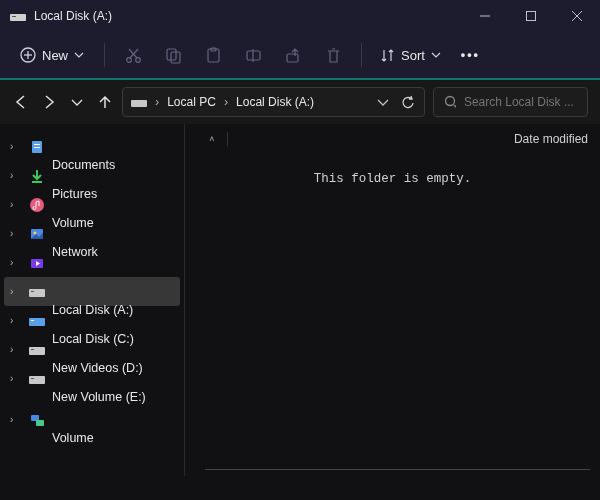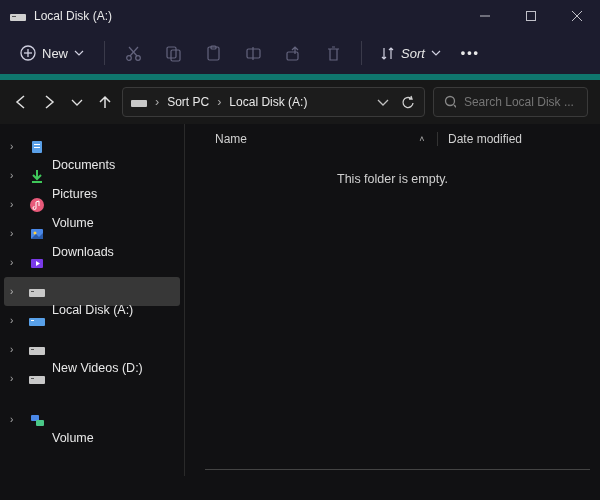--- a/index.html
+++ b/index.html
@@ -23,32 +23,32 @@
 .win-btns { display: flex; }
 .win-btn { width: 46px; height: 32px; display: flex; align-items: center; justify-content: center; }
 .win-btn svg { stroke: #c0c0c8; }
 
 .toolbar {
   height: 48px;
   background: #1c1c2e;
   display: flex; align-items: center;
   padding: 0 10px;
   gap: 4px;
-  border-bottom: 6px solid #0f766e;
+  border-bottom: 2px solid #0f766e;
 }
 .new-btn {
   display: flex; align-items: center; gap: 6px;
   padding: 5px 10px;
   border-radius: 4px;
   color: #e8e8e8;
   font-size: 13px;
 }
 .tb-sep { width: 1px; height: 24px; background: #3a3a4a; margin: 0 6px; }
 .tb-icon { width: 36px; height: 36px; display: flex; align-items: center; justify-content: center; opacity: 0.55; }
-.sort-btn { display: flex; align-items: center; gap: 6px; padding: 5px 8px; color: #e8e8e8; font-size: 13px; font-style: italic; }
+.sort-btn { display: flex; align-items: center; gap: 6px; padding: 5px 8px; color: #e8e8e8; font-size: 13px; }
 .more-btn { padding: 5px 8px; letter-spacing: 2px; font-weight: bold; color: #e8e8e8; }
 
 .navbar {
   height: 44px;
   background: #181818;
   display: flex; align-items: center;
   padding: 0 12px;
   gap: 8px;
 }
 .nav-arrows { display: flex; align-items: center; gap: 10px; }
@@ -102,26 +102,27 @@
 .content { flex: 1; display: flex; flex-direction: column; position: relative; }
 .columns {
   display: flex; align-items: center;
   height: 30px;
   padding: 0 12px;
   font-size: 12px;
   color: #d0d0d0;
 }
 .col-name { width: 210px; padding-left: 18px; }
 .sort-ind { width: 30px; text-align: center; font-size: 9px; opacity: 0.8; }
-.col-date { flex: 1; border-left: 1px solid #333; padding-left: 10px; }
+.col-date { flex: 1; border-left: 1px solid #333; padding-left: 10px; text-align: right; }
 .empty-msg {
   text-align: center;
   color: #d0d0d0;
   margin-top: 18px;
   font-size: 12.5px;
+  font-family: Liberation Mono, monospace;
 }
 .content-hr { position: absolute; bottom: 6px; left: 20px; right: 10px; height: 1px; background: #444; }
 
 .statusbar {
   height: 29px;
   border-top: 1px solid #2a2a2a;
   display: flex; align-items: center;
   padding: 0 10px;
   font-size: 12px;
   color: #d0d0d0;
@@ -251,21 +252,21 @@
         </svg>
       </div>
   </div>
   <div class="addressbar">
     <span>
         <svg width="16" height="11">
           <rect x="0" y="3" width="16" height="7" rx="1" fill="#c8c8c8"></rect>
         </svg>
       </span>
     <span class="chev-sep">›</span>
-    <span class="crumb">Sort PC</span>
+    <span class="crumb">Local PC</span>
     <span class="chev-sep">›</span>
     <span class="crumb">Local Disk (A:)</span>
     <span class="addr-spacer"></span>
     <span>
         <svg width="12" height="12">
           <path d="M1 4 L6 9 L11 4" fill="none" stroke="#c0c0c0" stroke-width="1.3"></path>
         </svg>
       </span>
     <span style="margin-left:6px">
         <svg width="15" height="15">
@@ -317,21 +318,21 @@
     </div>
     <div class="side-item">
       <span class="expand">›</span>
       <span class="ico">
           <svg width="16" height="16">
             <rect x="2" y="3" width="12" height="10" rx="1" fill="#4a88e8"></rect>
             <circle cx="6" cy="7" r="1.5" fill="#ffd040"></circle>
             <path d="M3 12 L7 8 L10 11 L14 7 L14 13 L2 13 Z" fill="#2a5aa8"></path>
           </svg>
         </span>
-      <span class="lbl">Downloads</span>
+      <span class="lbl">Network</span>
     </div>
     <div class="side-item">
       <span class="expand">›</span>
       <span class="ico">
           <svg width="16" height="16">
             <rect x="2" y="4" width="12" height="9" rx="1" fill="#7a3ae8"></rect>
             <path d="M7 6 L11 8.5 L7 11 Z" fill="#fff"></path>
           </svg>
         </span>
     </div>
@@ -346,56 +347,57 @@
       <span class="lbl">Local Disk (A:)</span>
     </div>
     <div class="side-item">
       <span class="expand">›</span>
       <span class="ico">
           <svg width="16" height="12">
             <rect x="0" y="3" width="16" height="8" rx="1" fill="#58a0e8"></rect>
             <rect x="2" y="5" width="3" height="1" fill="#fff"></rect>
           </svg>
         </span>
+      <span class="lbl">Local Disk (C:)</span>
     </div>
     <div class="side-item">
       <span class="expand">›</span>
       <span class="ico">
           <svg width="16" height="12">
             <rect x="0" y="3" width="16" height="8" rx="1" fill="#c8c8c8"></rect>
             <rect x="2" y="5" width="3" height="1" fill="#555"></rect>
           </svg>
         </span>
       <span class="lbl">New Videos (D:)</span>
     </div>
     <div class="side-item">
       <span class="expand">›</span>
       <span class="ico">
           <svg width="16" height="12">
             <rect x="0" y="3" width="16" height="8" rx="1" fill="#c8c8c8"></rect>
             <rect x="2" y="5" width="3" height="1" fill="#555"></rect>
           </svg>
         </span>
+      <span class="lbl">New Volume (E:)</span>
     </div>
     <div class="side-gap"></div>
     <div class="side-item">
       <span class="expand">›</span>
       <span class="ico">
           <svg width="16" height="16">
             <rect x="2" y="3" width="8" height="6" rx="1" fill="#4a88e8"></rect>
             <rect x="7" y="8" width="8" height="6" rx="1" fill="#4ac888"></rect>
           </svg>
         </span>
       <span class="lbl">Volume</span>
     </div>
   </div>
 
   <div class="content">
     <div class="columns">
-      <div class="col-name">Name</div>
       <div class="sort-ind">˄</div>
       <div class="col-date">Date modified</div>
     </div>
     <div class="empty-msg">This folder is empty.</div>
     <div class="content-hr"></div>
   </div>
 </div>
 
 <div class="statusbar">
   <span class="count">0 items</span>

